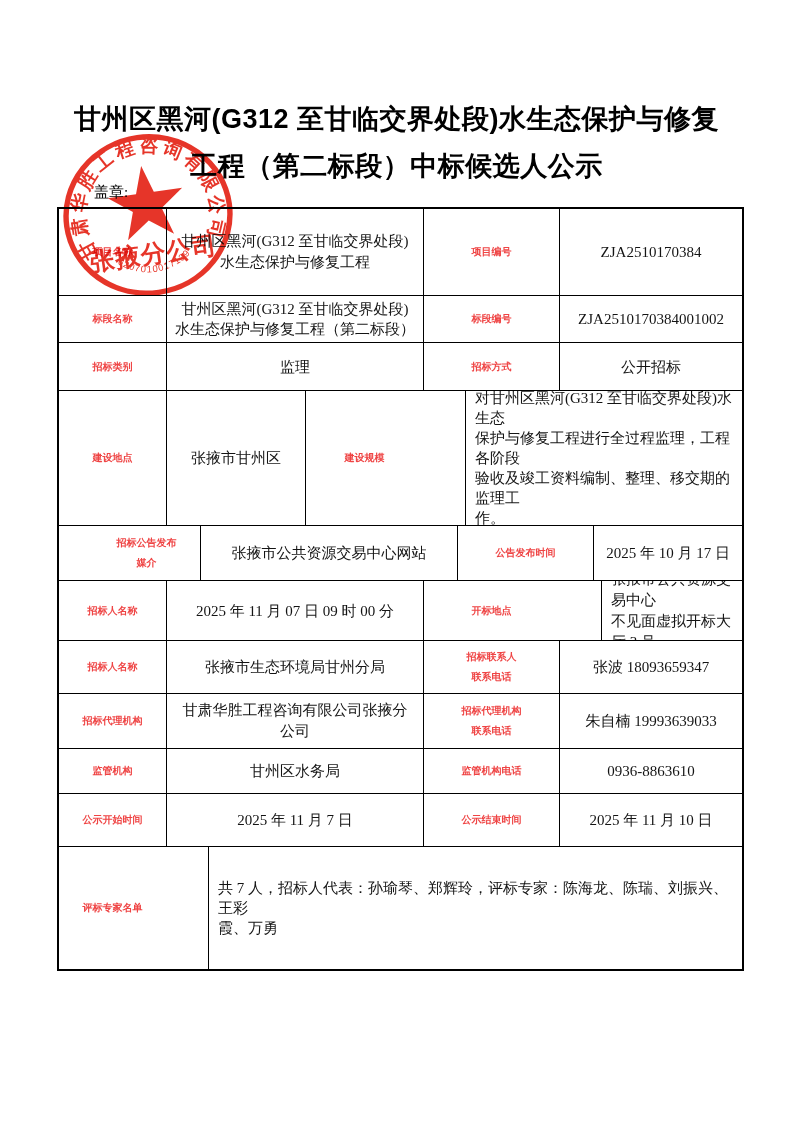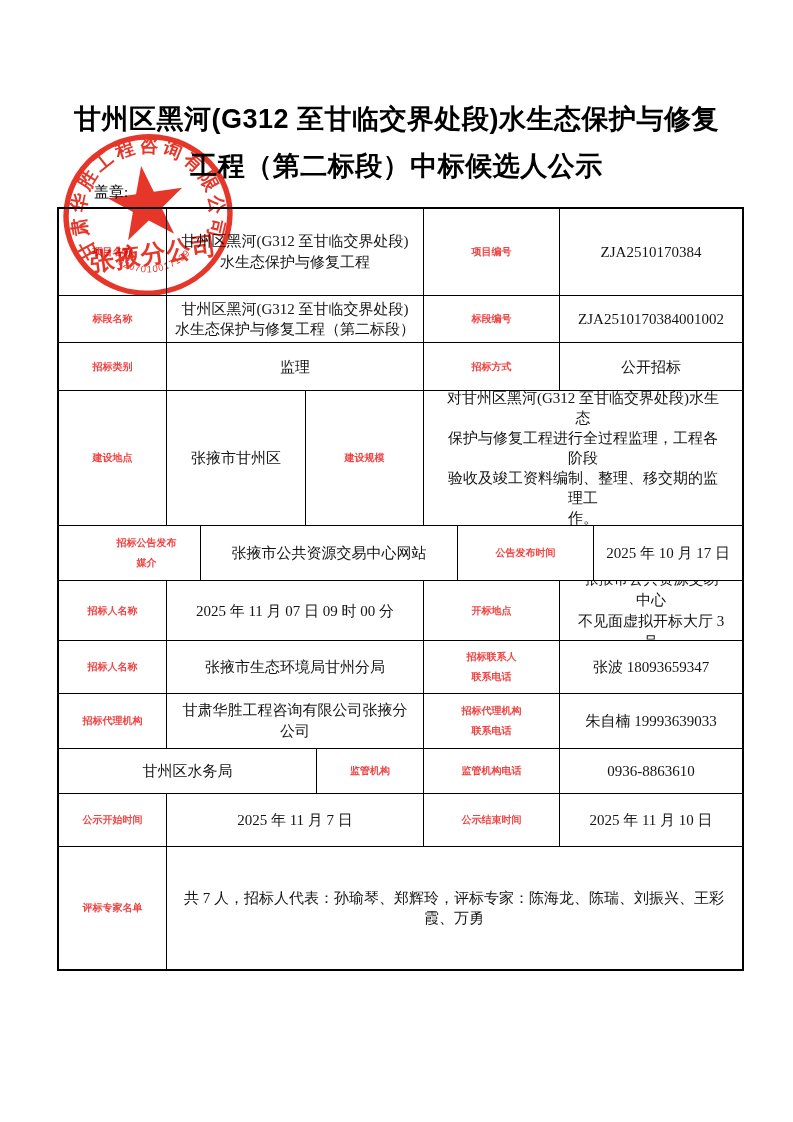--- a/index.html
+++ b/index.html
@@ -74,21 +74,21 @@
   
   .c2b { width: 139px; flex: none; }
   .c3b { width: 118px; flex: none; }
 
   
   .rh1 { height: 86px; }  .rh2 { height: 47px; }  .rh3 { height: 48px; }
   .rh4 { height: 135px; } .rh5 { height: 55px; padding-left: 34px; }  .rh6 { height: 60px; }
   .rh7 { height: 53px; }  .rh8 { height: 55px; }  .rh9 { height: 45px; }
   .rh10 { height: 53px; } .rh11 { height: 123px; }
 
-  .cell.left { justify-content: flex-start; text-align: center; padding: 4px 17px; }
+  .cell.left { justify-content: flex-start; text-align: left; padding: 4px 9px; margin-left: 42px; }
   .scope-text { line-height: 30px; font-size: 15px; }
   .experts-text { line-height: 30px; font-size: 15px; }
   .value.twoline { line-height: 21px; }
 
   
   .stamp {
     position: absolute; left: 59px; top: 130px;
     opacity: 0.88;
     mix-blend-mode: multiply;
     pointer-events: none;
@@ -186,22 +186,22 @@
     <div class="trow rh8">
       <div class="cell label c1">招标代理机构</div>
       <div class="cell value c2 twoline">甘肃华胜工程咨询有限公司张掖分
 公司</div>
       <div class="cell label c3">招标代理机构
 联系电话</div>
       <div class="cell value c4">朱自楠 19993639033</div>
     </div>
 
     <div class="trow rh9">
+      <div class="cell label c1">监管机构</div>
       <div class="cell value c2">甘州区水务局</div>
-      <div class="cell label c1">监管机构</div>
       <div class="cell label c3">监管机构电话</div>
       <div class="cell value c4">0936-8863610</div>
     </div>
 
     <div class="trow rh10">
       <div class="cell label c1">公示开始时间</div>
       <div class="cell value c2">2025 年 11 月 7 日</div>
       <div class="cell label c3">公示结束时间</div>
       <div class="cell value c4">2025 年 11 月 10 日</div>
     </div>

